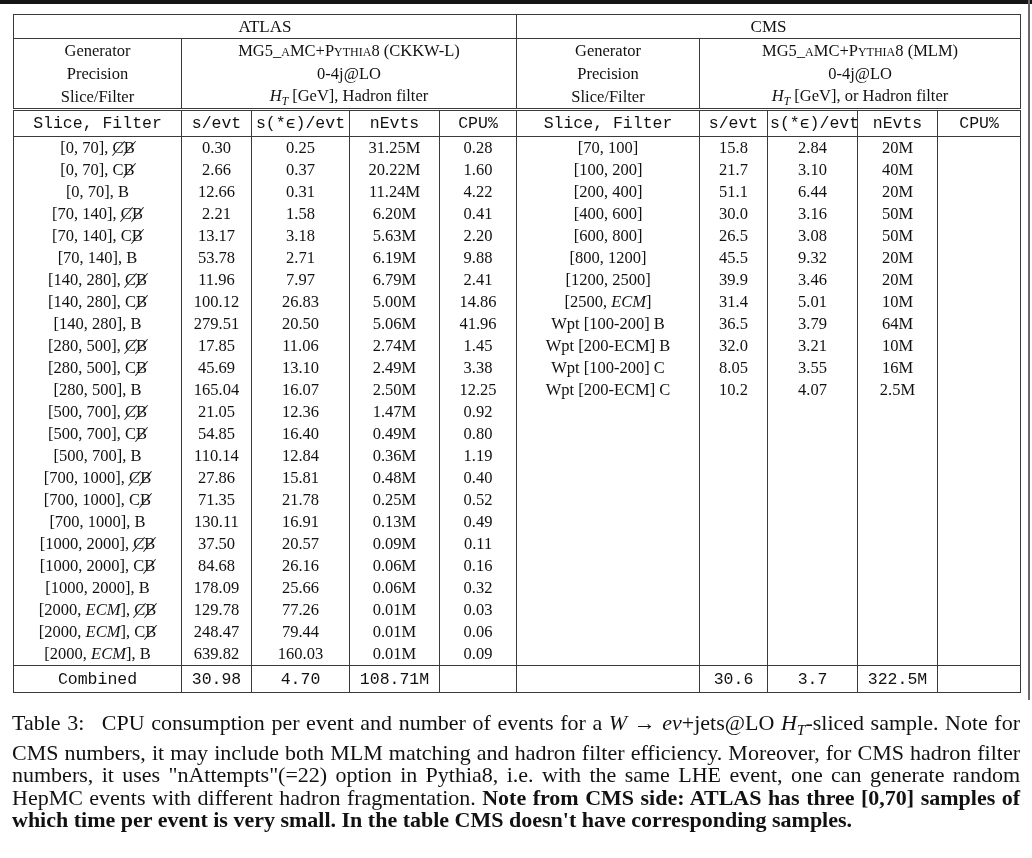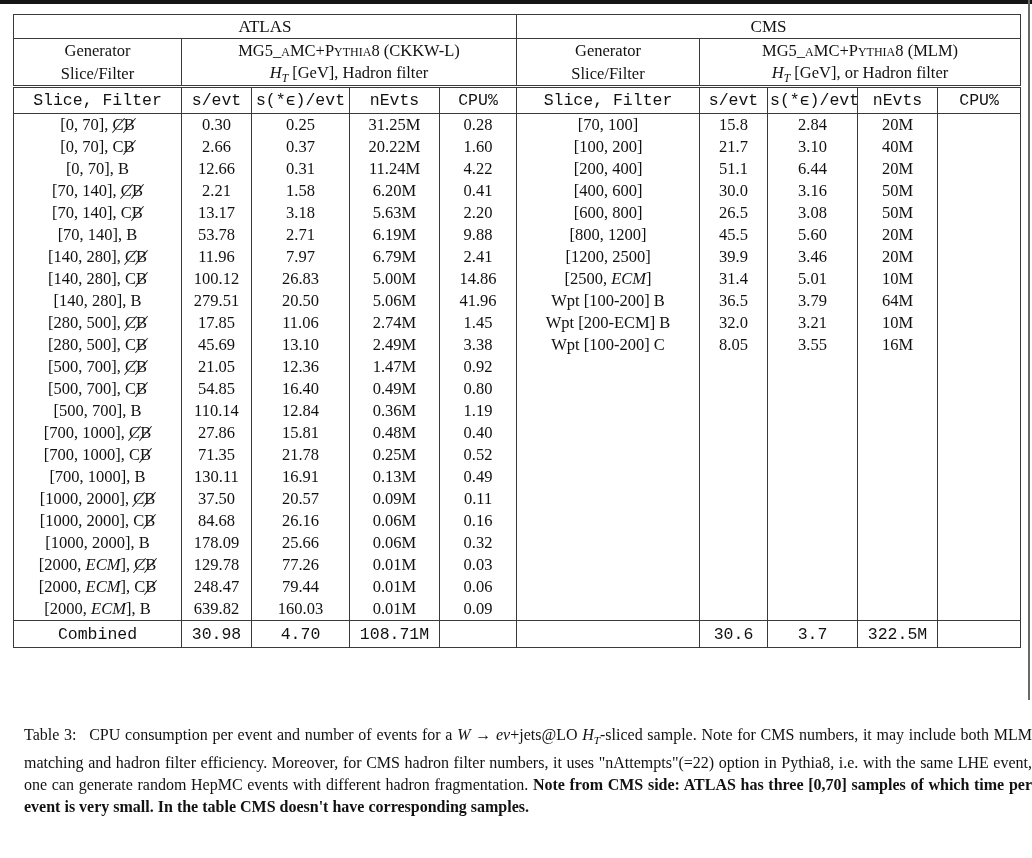--- a/index.html
+++ b/index.html
@@ -26,22 +26,22 @@
   .it{font-style:italic;}
   .bd{font-weight:bold;}
   .sc{font-variant:small-caps;text-align:center;}
   sub{font-size:70%;}
   .cancel{position:relative;display:inline-block;}
   .cancel::after{
     content:"";position:absolute;left:-4px;right:-4px;top:50%;
     border-top:1.4px solid #1c1c1c;transform:rotate(-50deg);
   }
   .caption{
-    position:absolute;top:712px;left:12px;width:1008px;margin:12px;
-    font-size:16px;line-height:22.4px;text-align:justify;font-family:Liberation Serif, serif;
+    position:absolute;top:712px;left:12px;width:1008px;margin:0;
+    font-size:22px;line-height:22.4px;text-align:justify;font-family:Liberation Serif, serif;
   }
 </style>
 </head>
 <body>
 
 <div class="top-rule"></div>
 <div class="right-edge"></div>
 
 <div class="tbl-wrap">
   <table>
@@ -61,20 +61,26 @@
       <tr class="exp">
         <td colspan="5">ATLAS</td>
         <td colspan="5">CMS</td>
       </tr>
       <tr class="meta">
         <td>Generator</td>
         <td colspan="4"><span class="sc">MG5_aMC+Pythia8</span><span> (CKKW-L)</span></td>
         <td>Generator</td>
         <td colspan="4"><span class="sc">MG5_aMC+Pythia8</span><span> (MLM)</span></td>
       </tr>
+      <tr class="meta">
+        <td>Precision</td>
+        <td colspan="4"><span>0-4j@LO</span></td>
+        <td>Precision</td>
+        <td colspan="4"><span>0-4j@LO</span></td>
+      </tr>
       <tr class="meta dbl">
         <td>Slice/Filter</td>
         <td colspan="4"><span class="it">H</span><sub class="it">T</sub><span> [GeV], Hadron filter</span></td>
         <td>Slice/Filter</td>
         <td colspan="4"><span class="it">H</span><sub class="it">T</sub><span> [GeV], or Hadron filter</span></td>
       </tr>
       <tr class="hdr">
         <td>Slice, Filter</td>
         <td>s/evt</td>
         <td>s(*ϵ)/evt</td>
@@ -149,21 +155,21 @@
           <td></td>
         </tr>
         <tr>
           <td><span>[70, 140], B</span></td>
           <td>53.78</td>
           <td>2.71</td>
           <td>6.19M</td>
           <td>9.88</td>
           <td><span>[800, 1200]</span></td>
           <td>45.5</td>
-          <td>5.60</td>
+          <td>9.32</td>
           <td>20M</td>
           <td></td>
         </tr>
         <tr>
           <td><span>[140, 280], </span><span class="cancel">C</span><span class="cancel">B</span></td>
           <td>11.96</td>
           <td>7.97</td>
           <td>6.79M</td>
           <td>2.41</td>
           <td><span>[1200, 2500]</span></td>
@@ -211,20 +217,32 @@
         <tr>
           <td><span>[280, 500], C</span><span class="cancel">B</span></td>
           <td>45.69</td>
           <td>13.10</td>
           <td>2.49M</td>
           <td>3.38</td>
           <td><span>Wpt [100-200] C</span></td>
           <td>8.05</td>
           <td>3.55</td>
           <td>16M</td>
+          <td></td>
+        </tr>
+        <tr>
+          <td><span>[280, 500], B</span></td>
+          <td>165.04</td>
+          <td>16.07</td>
+          <td>2.50M</td>
+          <td>12.25</td>
+          <td><span>Wpt [200-ECM] C</span></td>
+          <td>10.2</td>
+          <td>4.07</td>
+          <td>2.5M</td>
           <td></td>
         </tr>
         <tr>
           <td><span>[500, 700], </span><span class="cancel">C</span><span class="cancel">B</span></td>
           <td>21.05</td>
           <td>12.36</td>
           <td>1.47M</td>
           <td>0.92</td>
           <td></td>
           <td></td>

